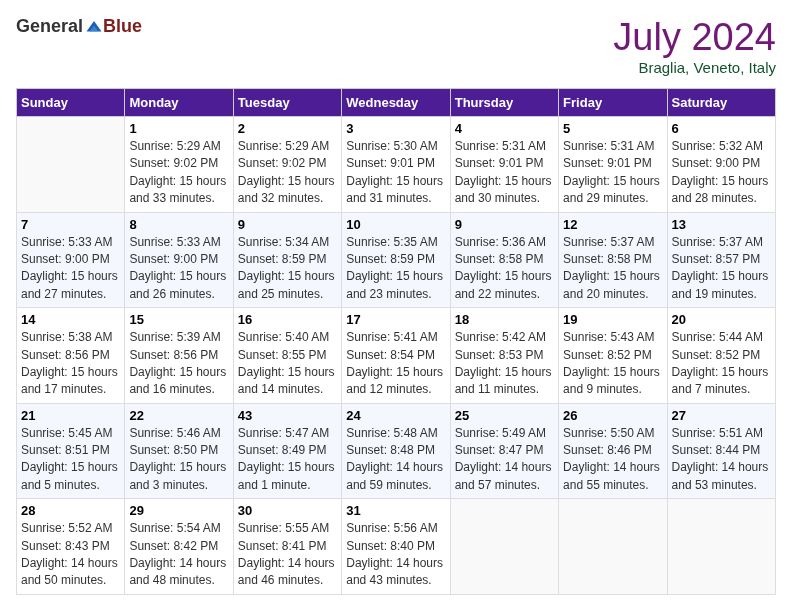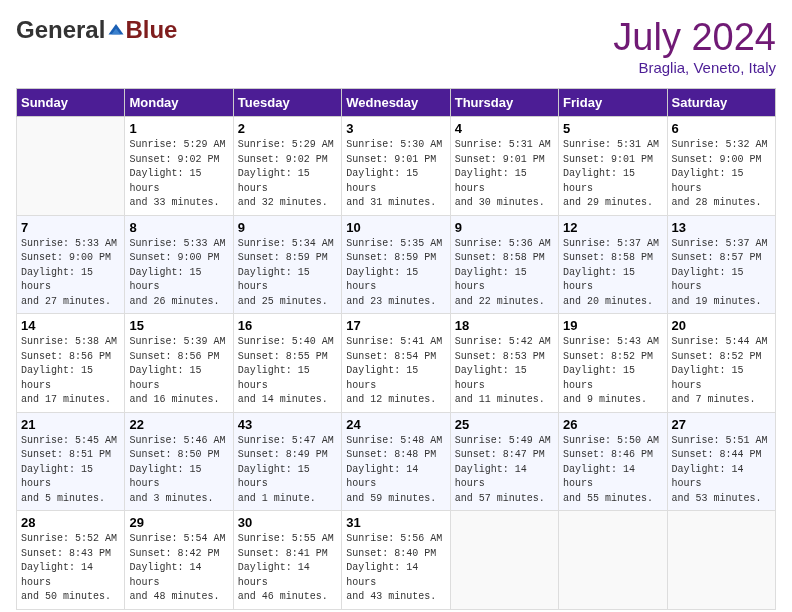--- a/index.html
+++ b/index.html
@@ -17,41 +17,41 @@
       margin-bottom: 12px;
     }
     .logo {
       display: flex;
       flex-direction: column;
       align-items: flex-start;
     }
     .logo-text {
       display: flex;
       align-items: center;
-      font-size: 24px;
+      font-size: 18px;
       font-weight: bold;
     }
     .logo-general { color: #333; }
     .logo-blue { color: #7f1d1d; }
     .logo-icon {
       width: 18px;
       height: 18px;
       margin-left: 2px;
     }
     .title-block {
       text-align: right;
     }
     .month-year {
       font-size: 38px;
       color: #701a75;
       font-weight: normal;
     }
     .location {
       font-size: 15px;
-      color: #4c1d95;
+      color: #14532d;
     }
     table {
       width: 100%;
       border-collapse: collapse;
       font-size: 11px;
     }
     thead tr th {
       background-color: #4c1d95;
       color: #fff;
       padding: 6px 4px;
@@ -68,23 +68,22 @@
       width: calc(100% / 7);
     }
     .day-num {
       font-weight: bold;
       font-size: 13px;
       margin-bottom: 2px;
       display: block;
     }
     .cell-info {
       color: #333;
-      font-size: 10px;
+      font-size: 12px;
       line-height: 1.45;
-      font-family: Liberation Mono, monospace;
     }
     tbody tr:nth-child(odd) td {
       background: #fff;
     }
     tbody tr:nth-child(even) td {
       background: #f5f7ff;
     }
     .empty-cell {
       background: #f9f9f9 !important;
     }

